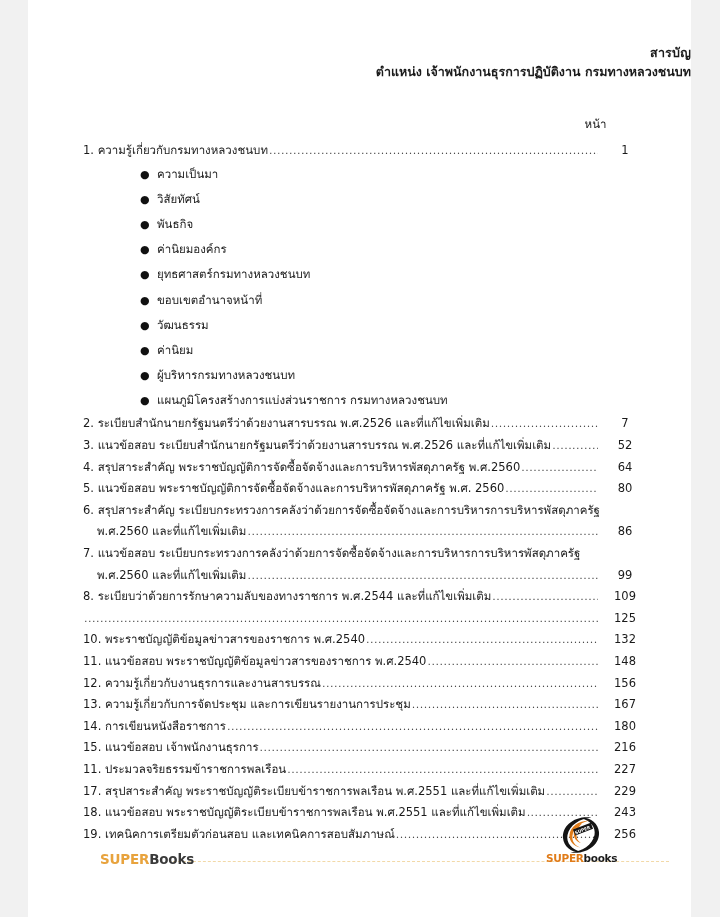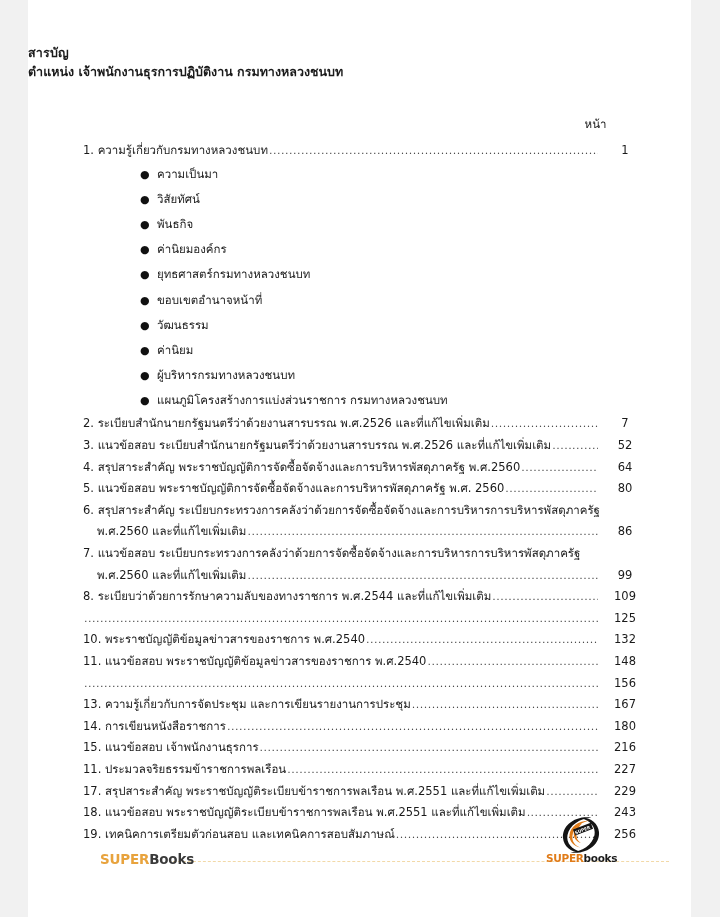--- a/index.html
+++ b/index.html
@@ -34,21 +34,21 @@
 
   .doc-body {
     position: absolute;
     left: 0; top: 0;
     width: 663px;
     height: 917px;
   }
 
   
   .title-block {
-    text-align: left;
+    text-align: right;
     padding-top: 44px;
   }
   .doc-title {
     font-size: 12.5px;
     font-weight: bold;
     color: #1a1a1a;
     letter-spacing: 0.2px;
     line-height: 1.5;
   }
   .doc-subtitle {
@@ -318,20 +318,21 @@
             <span class="toc-label">10. พระราชบัญญัติข้อมูลข่าวสารของราชการ พ.ศ.2540</span>
             <span class="leader">....................................................................................................................................................................</span>
             <span class="toc-page">132</span>
           </div>
           <div class="toc-row">
             <span class="toc-label">11. แนวข้อสอบ พระราชบัญญัติข้อมูลข่าวสารของราชการ พ.ศ.2540</span>
             <span class="leader">....................................................................................................................................................................</span>
             <span class="toc-page">148</span>
           </div>
           <div class="toc-row">
+            <span class="toc-label">12. ความรู้เกี่ยวกับงานธุรการและงานสารบรรณ</span>
             <span class="leader">....................................................................................................................................................................</span>
             <span class="toc-page">156</span>
           </div>
           <div class="toc-row">
             <span class="toc-label">13. ความรู้เกี่ยวกับการจัดประชุม และการเขียนรายงานการประชุม</span>
             <span class="leader">....................................................................................................................................................................</span>
             <span class="toc-page">167</span>
           </div>
           <div class="toc-row">
             <span class="toc-label">14. การเขียนหนังสือราชการ</span>

